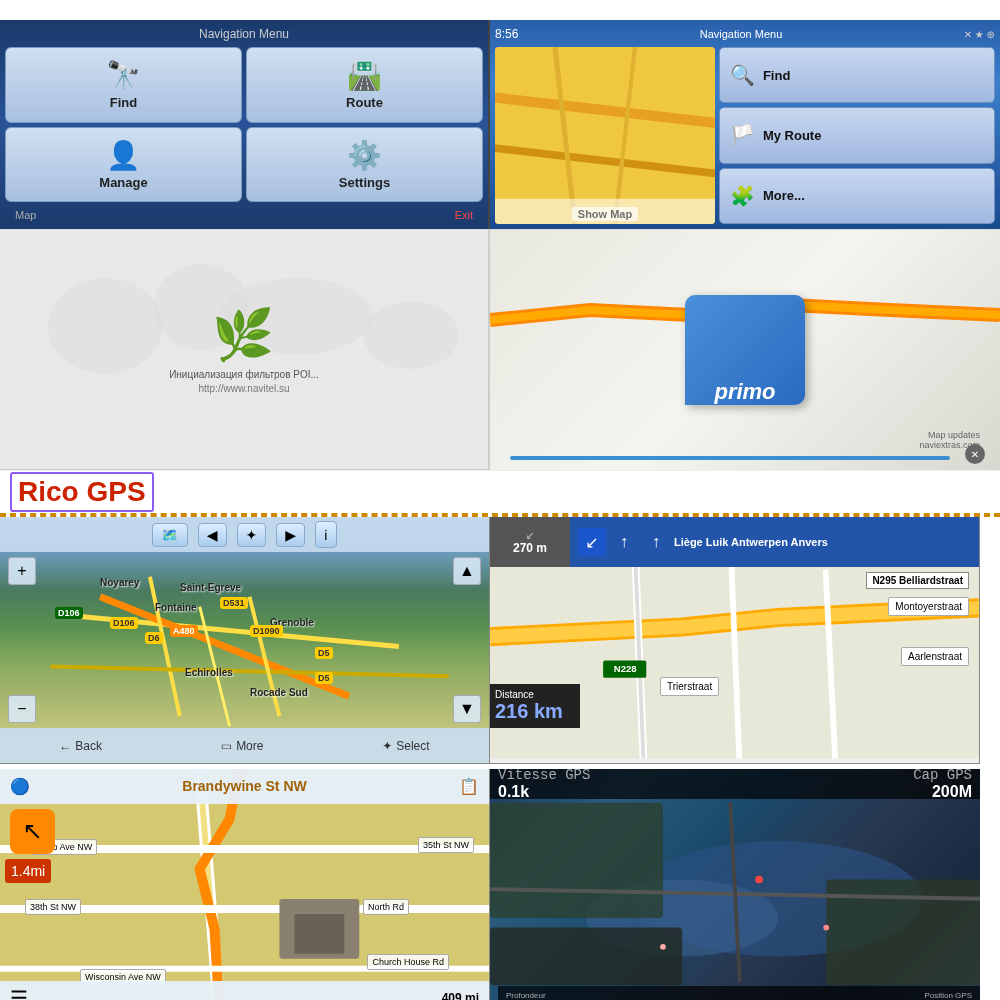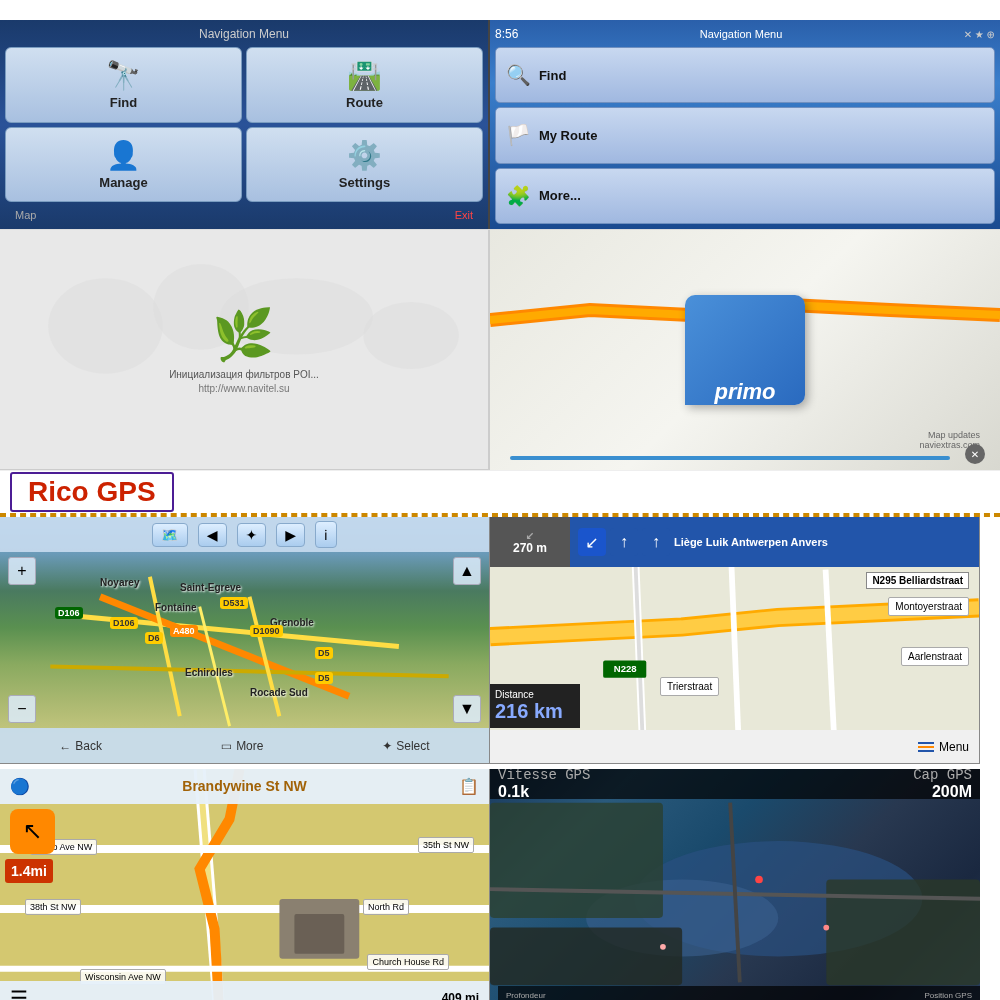--- a/index.html
+++ b/index.html
@@ -292,22 +292,22 @@
       align-items: center;
       padding: 5px 10px;
       border-bottom: 2px dashed #cc8800;
       border-top: 1px solid #eee;
     }
     .rico-gps-label {
       font-size: 28px;
       font-weight: bold;
       color: #cc2200;
       background: #fff;
-      padding: 2px 16px;
-      border: 2px solid #4c1d95;
+      padding: 2px 6px;
+      border: 2px solid #8b5cf6;
       border-radius: 3px;
     }
 
     
     .row-bottom {
       display: flex;
       flex: 1;
       flex-wrap: wrap;
       border-top: 2px dashed #cc8800;
     }
@@ -596,21 +596,21 @@
       z-index: 10;
     }
     .distance-indicator {
       position: absolute;
       left: 5px;
       top: 90px;
       background: #cc3300;
       color: white;
       padding: 4px 6px;
       font-size: 14px;
-      font-weight: bold;
+      font-weight: normal;
       border-radius: 3px;
       z-index: 10;
     }
     .street-label-box {
       position: absolute;
       background: rgba(255,255,255,0.85);
       border: 1px solid #aaa;
       font-size: 9px;
       padding: 2px 4px;
       border-radius: 2px;
@@ -730,20 +730,31 @@
       </div>
     </div>
 
     <div class="nav-menu-right">
       <div class="title-bar">
         <span class="time">8:56</span>
         <span class="title-text">Navigation Menu</span>
         <span class="icons">✕ ★ ⊕</span>
       </div>
       <div class="content">
+        <div class="map-thumb">
+          <svg class="map-svg" viewBox="0 0 220 140" preserveAspectRatio="none">
+            <rect width="220" height="140" fill="#f0c840"></rect>
+            <line x1="0" y1="40" x2="220" y2="60" stroke="#e8a020" stroke-width="8"></line>
+            <line x1="0" y1="80" x2="220" y2="100" stroke="#d09010" stroke-width="6"></line>
+            <line x1="60" y1="0" x2="80" y2="140" stroke="#e0b030" stroke-width="5"></line>
+            <line x1="140" y1="0" x2="120" y2="140" stroke="#e0b030" stroke-width="4"></line>
+            <rect x="0" y="120" width="220" height="20" fill="rgba(255,255,255,0.4)"></rect>
+          </svg>
+          <div class="map-thumb-label">Show Map</div>
+        </div>
         <div class="buttons">
           <div class="nav-btn">
             <span class="btn-icon">🔍</span>
             <span class="btn-label">Find</span>
           </div>
           <div class="nav-btn">
             <span class="btn-icon">🏳️</span>
             <span class="btn-label">My Route</span>
           </div>
           <div class="nav-btn">
@@ -894,30 +905,20 @@
 
       <div class="street-label-right" style="top:80px;right:10px;">Montoyerstraat</div>
       <div class="street-label-right" style="top:130px;right:10px;">Aarlenstraat</div>
       <div class="street-label-right" style="top:160px;left:170px;">Trierstraat</div>
 
       <div class="distance-panel">
         <div>Distance</div>
         <div class="distance-value">216 km</div>
       </div>
 
-      <div class="panel2-bottom">
-        <div class="menu-btn">
-          <div class="menu-lines">
-            <div class="menu-line" style="background:#2255aa;"></div>
-            <div class="menu-line" style="background:#ff8800;"></div>
-            <div class="menu-line" style="background:#2255aa;"></div>
-          </div>
-          <span>Menu</span>
-        </div>
-      </div>
     </div>
 
     <div class="gps-panel gps-panel-bl">
       <div class="street-nav-bg">
         <svg style="position:absolute;top:0;left:0;width:100%;height:100%;" viewBox="0 0 490 247">
           <rect width="490" height="247" fill="#d4c870"></rect>
 
           <line x1="200" y1="0" x2="220" y2="247" stroke="white" stroke-width="12"></line>
           <line x1="200" y1="0" x2="220" y2="247" stroke="#f0e080" stroke-width="6"></line>
 

